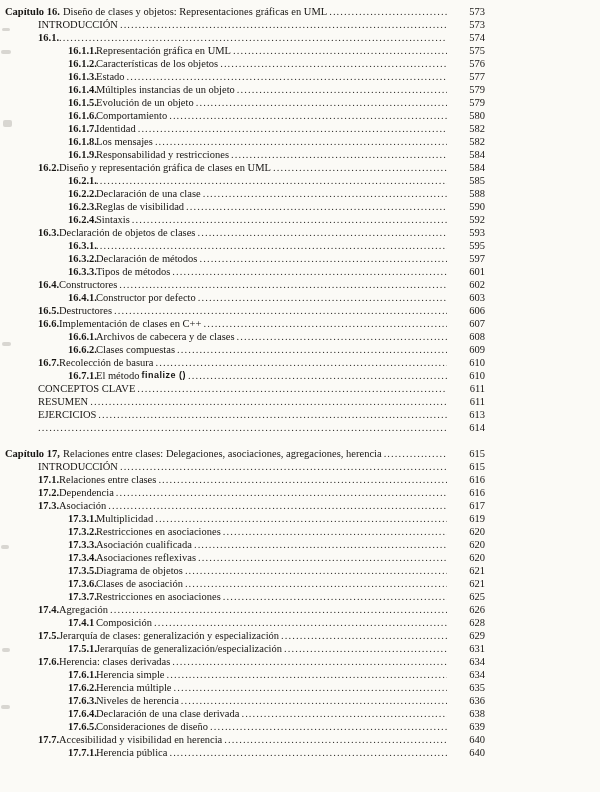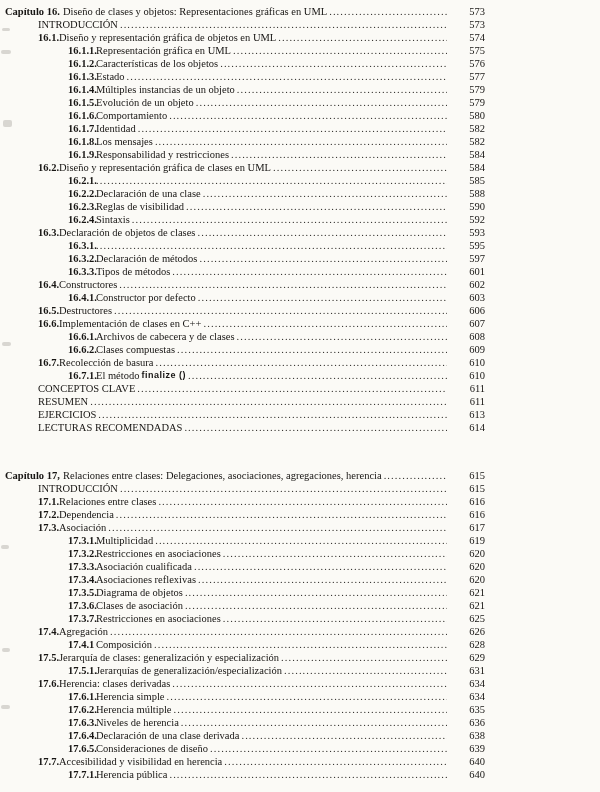--- a/index.html
+++ b/index.html
@@ -41,21 +41,21 @@
   }
   .leader {
     flex: 1 1 auto;
     min-width: 0;
     overflow: hidden;
     margin-right: 8px;
     letter-spacing: 1.1px;
     color: #2a2824;
   }
   .page-num { flex: none; width: 30px; text-align: right; }
-  .chapter-block + .chapter-block { margin-top: 35px; }
+  .chapter-block + .chapter-block { margin-top: 13px; }
   
   .artifact {
     position: absolute;
     background: rgba(125, 122, 115, 0.28);
     border-radius: 2px;
   }
 </style>
 </head>
 <body>
 
@@ -75,21 +75,20 @@
           <span class="leader">................................................................................................................................................................................................................................................................................................................................................................................................................</span>
           <span class="page-num">573</span>
         </div>
         <div class="row l1">
           <span class="text">INTRODUCCIÓN</span>
           <span class="leader">................................................................................................................................................................................................................................................................................................................................................................................................................</span>
           <span class="page-num">573</span>
         </div>
         <div class="row l1">
           <span class="num">16.1.</span>
-          <span class="text">Diseño y representación gráfica de objetos en UML</span>
           <span class="leader">................................................................................................................................................................................................................................................................................................................................................................................................................</span>
           <span class="page-num">574</span>
         </div>
         <div class="row l2">
           <span class="num">16.1.1.</span>
           <span class="text">Representación gráfica en UML</span>
           <span class="leader">................................................................................................................................................................................................................................................................................................................................................................................................................</span>
           <span class="page-num">575</span>
         </div>
         <div class="row l2">
@@ -250,21 +249,20 @@
           <span class="text">RESUMEN</span>
           <span class="leader">................................................................................................................................................................................................................................................................................................................................................................................................................</span>
           <span class="page-num">611</span>
         </div>
         <div class="row l1">
           <span class="text">EJERCICIOS</span>
           <span class="leader">................................................................................................................................................................................................................................................................................................................................................................................................................</span>
           <span class="page-num">613</span>
         </div>
         <div class="row l1">
-          <span class="text">LECTURAS RECOMENDADAS</span>
           <span class="leader">................................................................................................................................................................................................................................................................................................................................................................................................................</span>
           <span class="page-num">614</span>
         </div>
       </div>
       <div class="chapter-block">
         <div class="row chapter">
           <span class="num">Capítulo 17,</span>
           <span class="text">Relaciones entre clases: Delegaciones, asociaciones, agregaciones, herencia</span>
           <span class="leader">................................................................................................................................................................................................................................................................................................................................................................................................................</span>
           <span class="page-num">615</span>

